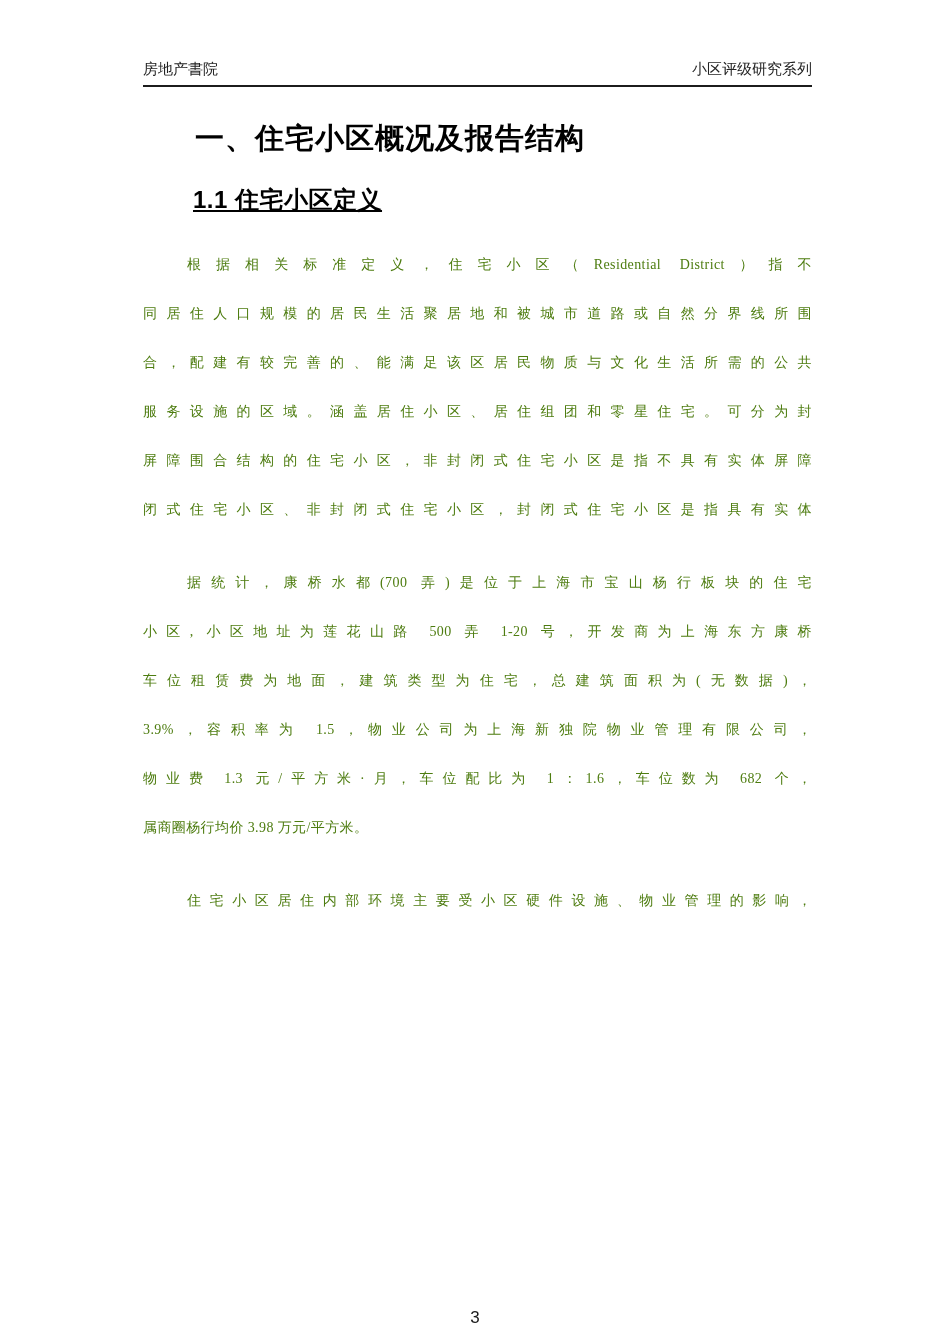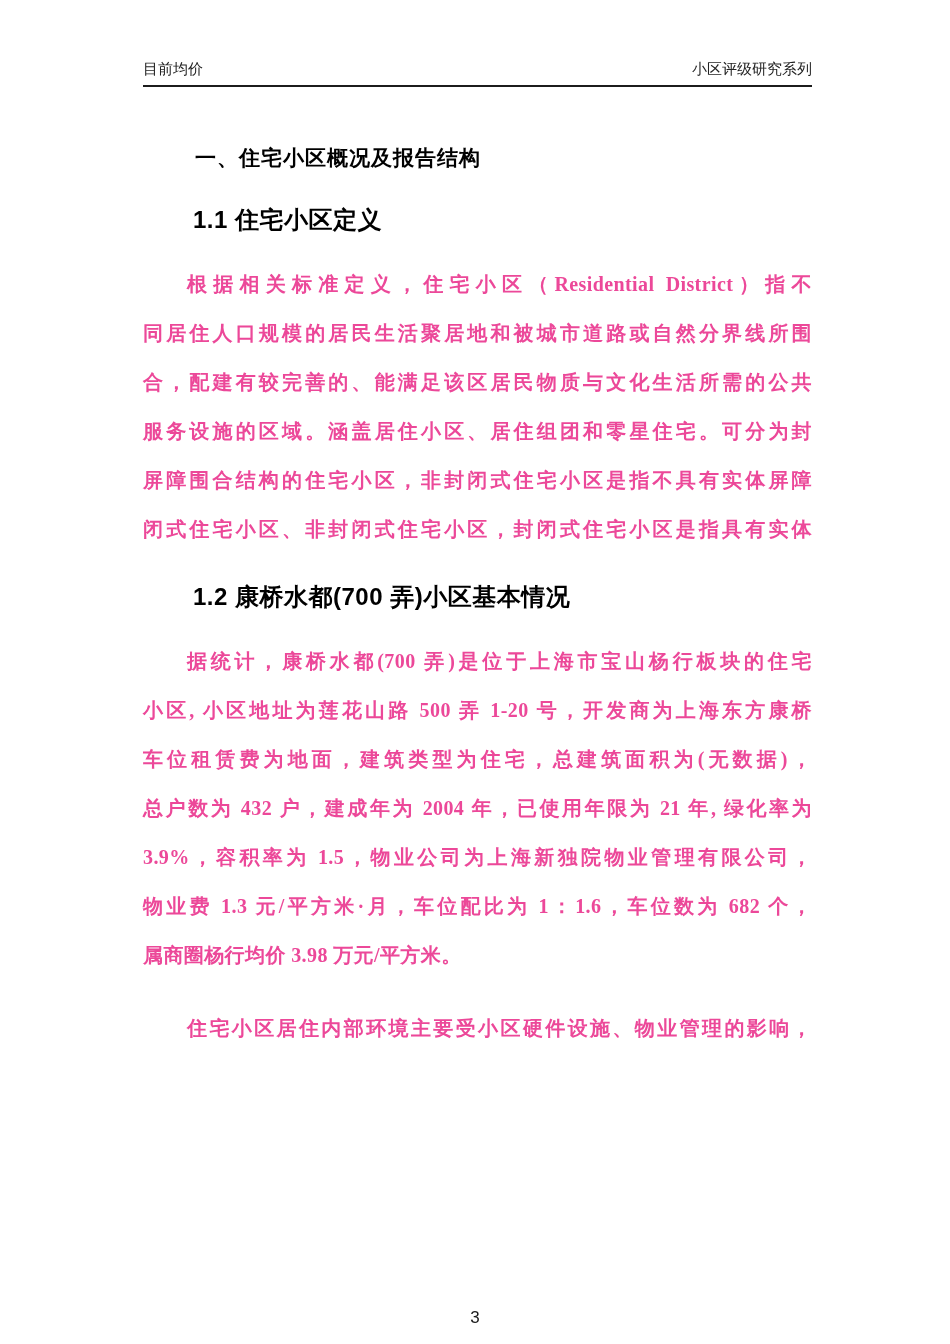--- a/index.html
+++ b/index.html
@@ -25,49 +25,49 @@
     align-items: flex-end;
     padding-bottom: 5px;
     border-bottom: 2px solid #1c1c1c;
     font-family: "Liberation Sans", "DejaVu Sans", sans-serif;
     font-size: 15px;
     line-height: 22px;
     color: #222;
   }
   
   .doc-title {
-    margin-top: 52px;
+    margin-top: 32px;
     padding-left: 52px;
     font-family: "Liberation Sans", "DejaVu Sans", sans-serif;
     font-weight: bold;
-    font-size: 21px;
+    font-size: 29px;
     line-height: 38px;
     color: #000;
     letter-spacing: 1px;
   }
   
   .sec-h {
     margin-top: 27px;
     padding-left: 50px;
     font-family: "Liberation Sans", "DejaVu Sans", sans-serif;
     font-weight: bold;
     font-size: 24px;
     line-height: 32px;
     color: #000;
     letter-spacing: 0.5px;
+    text-decoration: underline;
   }
   
   .para { margin-top: 24px; }
   .line {
-    font-size: 20px;
+    font-size: 14px;
     line-height: 49px;
     letter-spacing: 0.4px;
     white-space: nowrap;
-    color: #ec4899;
-    font-weight: bold;
+    color: #4d7c0f;
   }
   .line.just {
     white-space: normal;
     text-align: justify;
     text-align-last: justify;
   }
   .line.indent { padding-left: 44px; }
   
   .footer {
     position: absolute;
@@ -77,42 +77,40 @@
     font-size: 17px;
     color: #1a1a1a;
   }
 </style>
 </head>
 <body>
 
 <div class="page">
 
   <header class="hdr">
-    <span>目前均价</span>
+    <span>房地产書院</span>
     <span>小区评级研究系列</span>
   </header>
 
   <h1 class="doc-title">一、住宅小区概况及报告结构</h1>
 
   <h2 class="sec-h">1.1 住宅小区定义</h2>
   <div class="para">
     <div class="line just indent">根据相关标准定义，住宅小区（Residential District）指不</div>
     <div class="line just">同居住人口规模的居民生活聚居地和被城市道路或自然分界线所围</div>
     <div class="line just">合，配建有较完善的、能满足该区居民物质与文化生活所需的公共</div>
     <div class="line just">服务设施的区域。涵盖居住小区、居住组团和零星住宅。可分为封</div>
     <div class="line just">屏障围合结构的住宅小区，非封闭式住宅小区是指不具有实体屏障</div>
     <div class="line just">闭式住宅小区、非封闭式住宅小区，封闭式住宅小区是指具有实体</div>
   </div>
 
-  <h2 class="sec-h">1.2 康桥水都(700 弄)小区基本情况</h2>
   <div class="para">
     <div class="line just indent">据统计，康桥水都(700 弄)是位于上海市宝山杨行板块的住宅</div>
     <div class="line just">小区, 小区地址为莲花山路 500 弄 1-20 号，开发商为上海东方康桥</div>
     <div class="line just">车位租赁费为地面，建筑类型为住宅，总建筑面积为(无数据)，</div>
-    <div class="line just">总户数为 432 户，建成年为 2004 年，已使用年限为 21 年, 绿化率为</div>
     <div class="line just">3.9%，容积率为 1.5，物业公司为上海新独院物业管理有限公司，</div>
     <div class="line just">物业费 1.3 元/平方米·月，车位配比为 1：1.6，车位数为 682 个，</div>
     <div class="line">属商圈杨行均价 3.98 万元/平方米。</div>
   </div>
 
   <div class="para">
     <div class="line just indent">住宅小区居住内部环境主要受小区硬件设施、物业管理的影响，</div>
   </div>
 
   <div class="footer">

